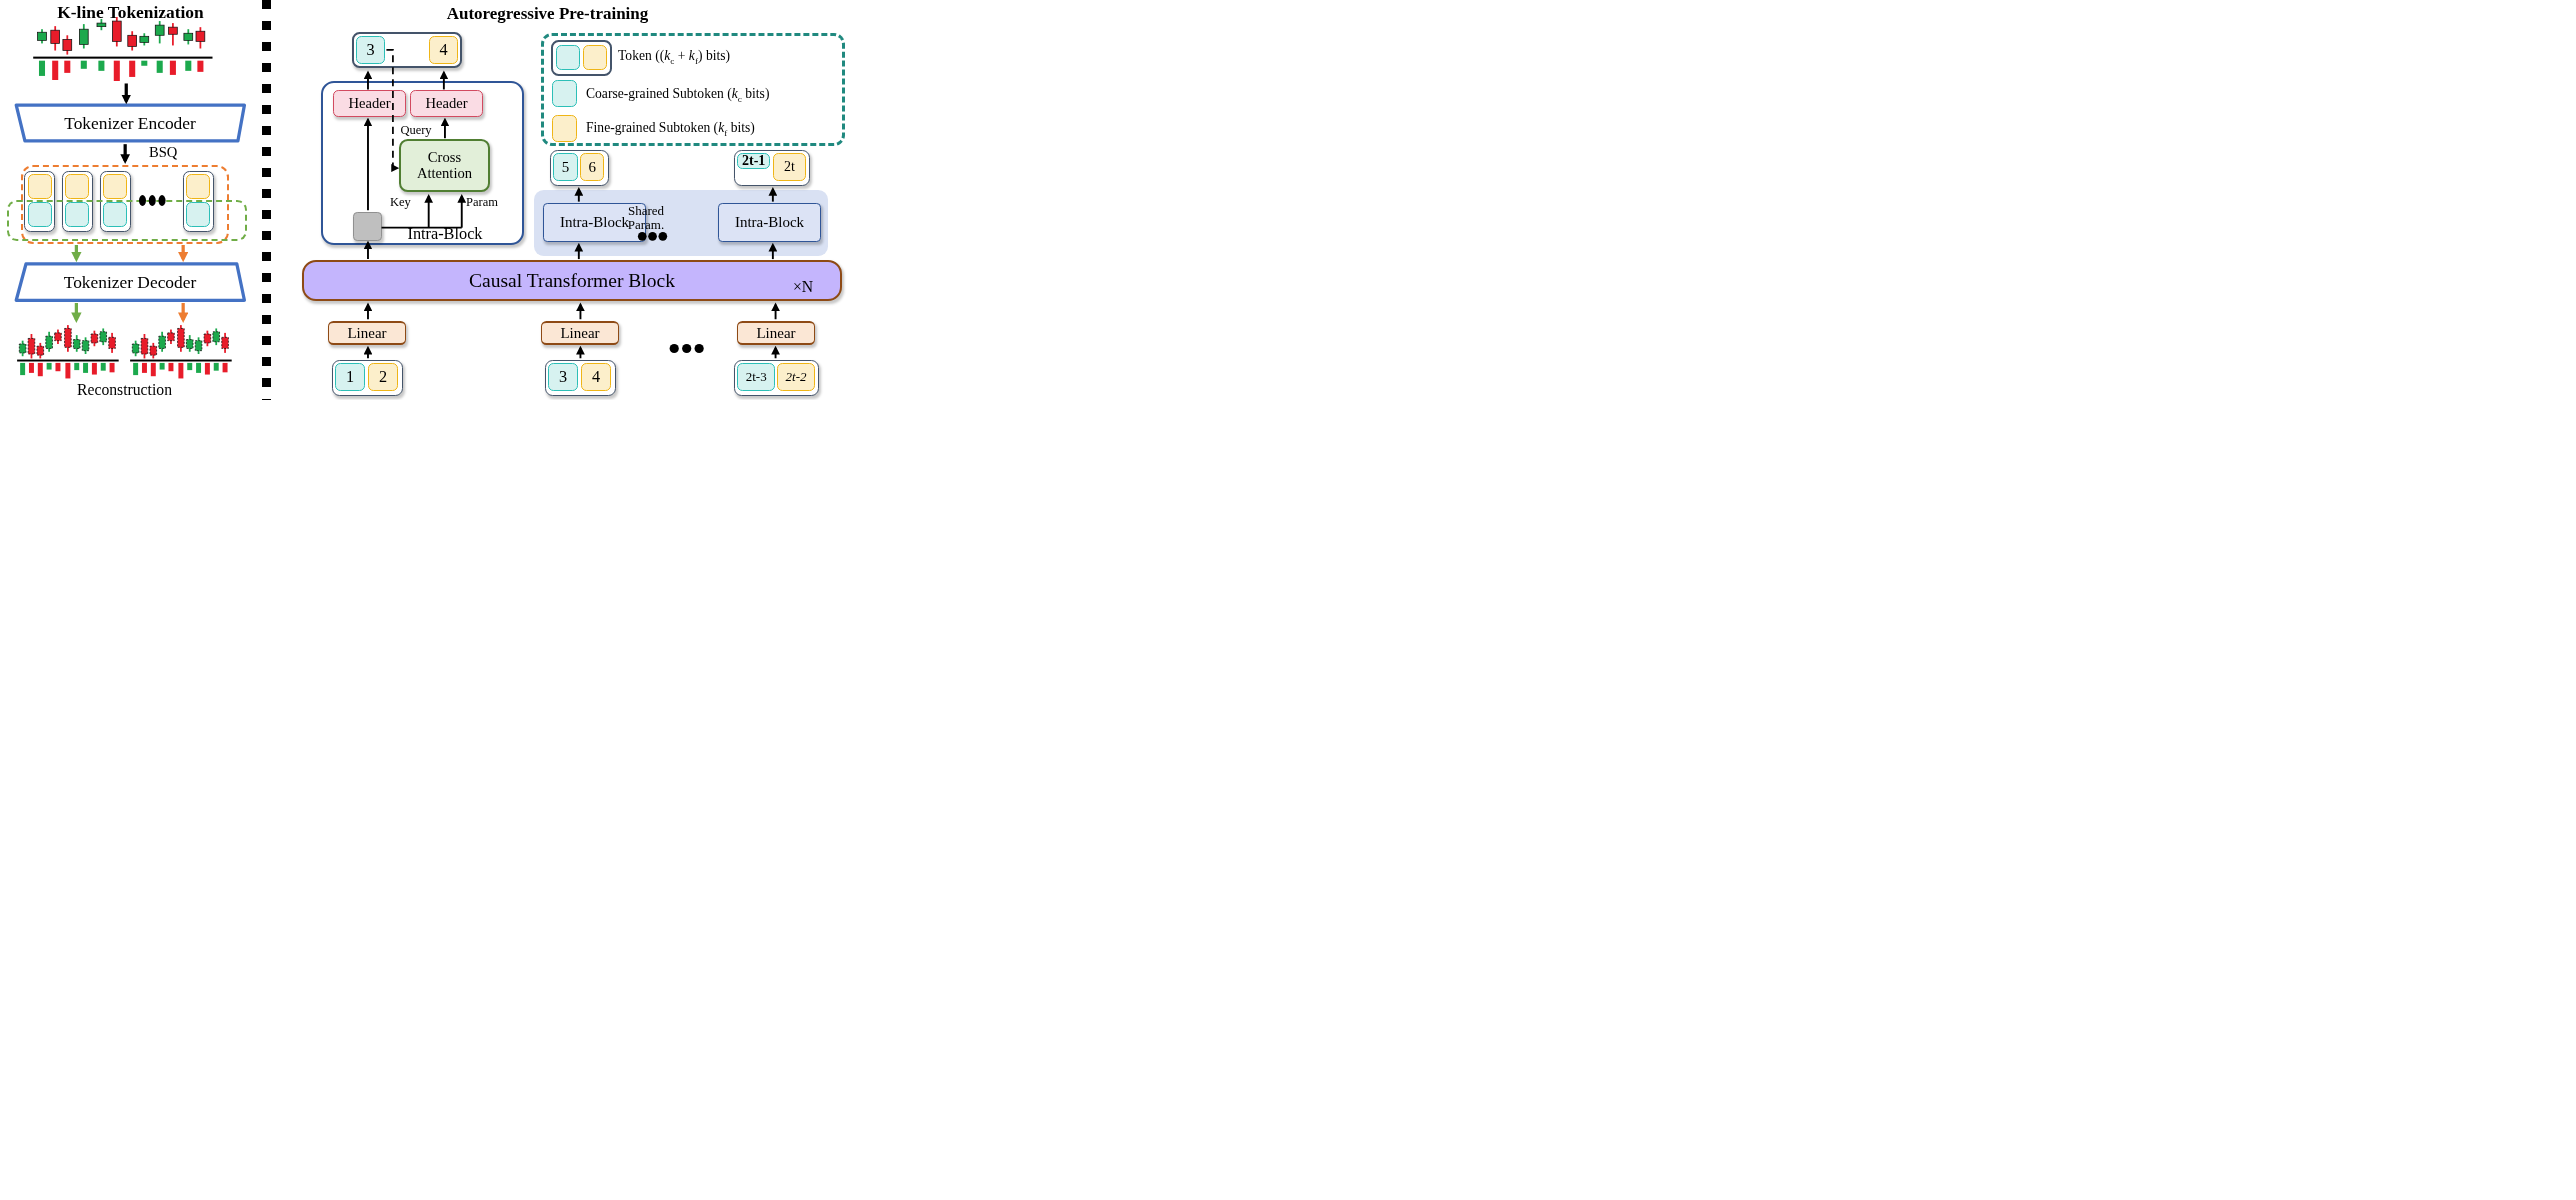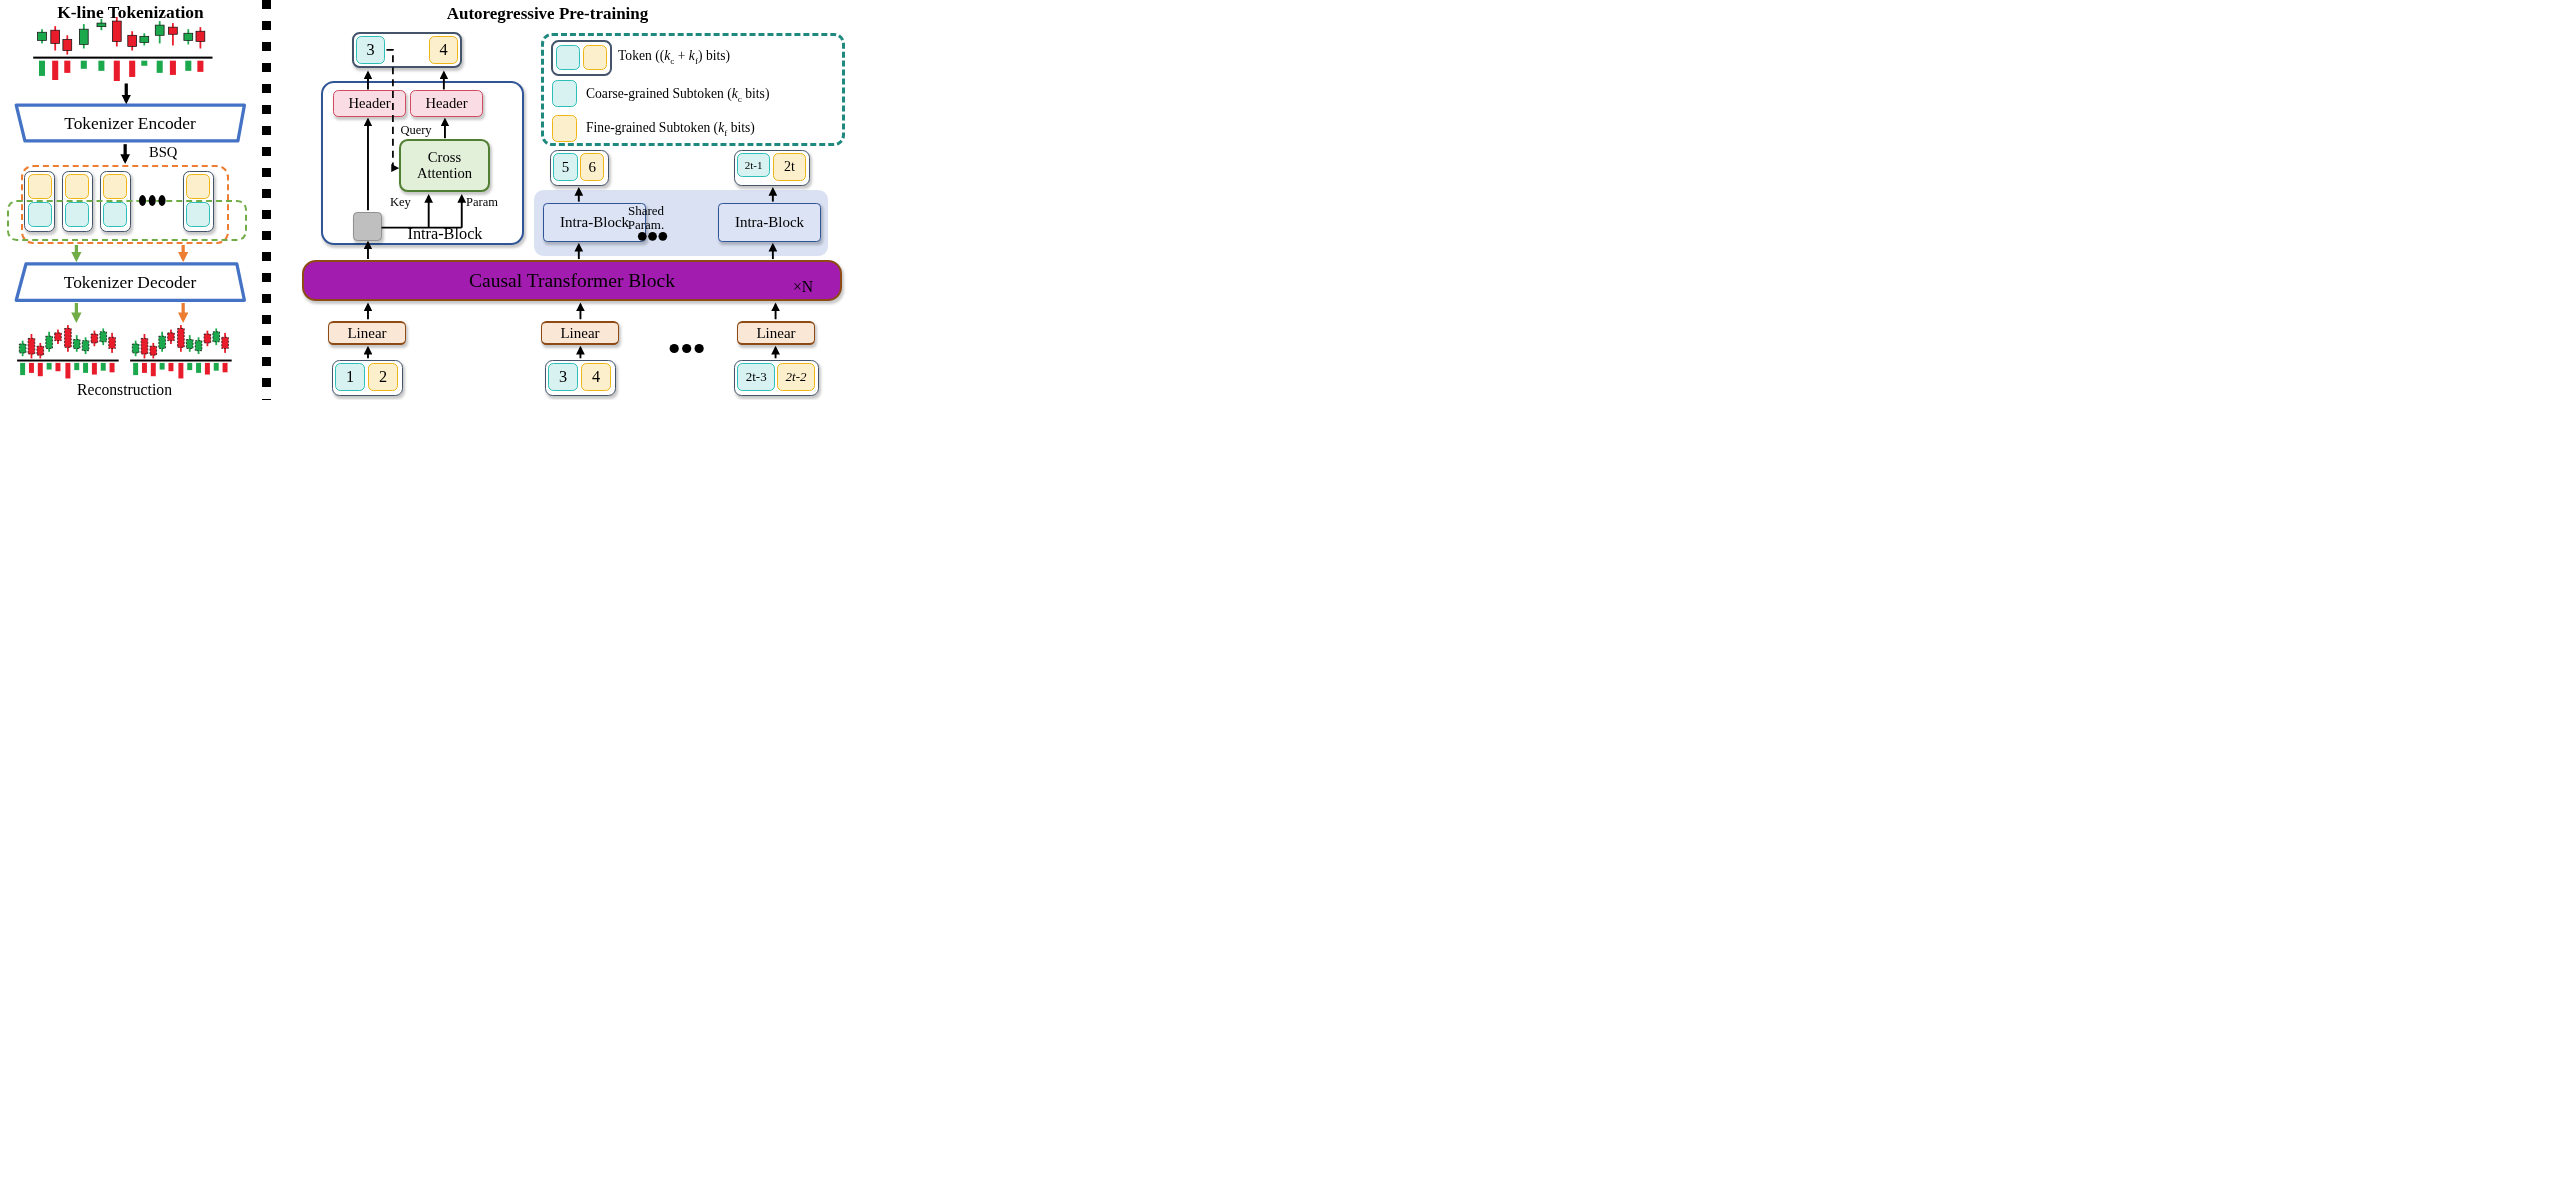--- a/index.html
+++ b/index.html
@@ -251,29 +251,29 @@
 
   <div class="box hpair shadow" style="left:550px;top:150px;width:59px;height:36px;z-index:2;">
     <div class="sq c ctr" style="left:2.2px;top:2.2px;width:24.4px;height:28px;font-size:15px;">
         <span>5</span>
       </div>
     <div class="sq f ctr" style="left:29px;top:2.2px;width:24.4px;height:28px;font-size:15px;">
         <span>6</span>
       </div>
   </div>
   <div class="box hpair shadow" style="left:734px;top:150px;width:76px;height:36px;z-index:2;">
-    <div class="sq c ctr" style="left:2.2px;top:2.2px;width:33px;height:24px;font-size:11px;">
+    <div class="sq c ctr" style="left:2.2px;top:2.2px;width:33px;height:16px;font-size:14px;font-weight:bold;">
         <span>2t-1</span>
       </div>
     <div class="sq f ctr" style="left:38px;top:2.2px;width:33px;height:28px;font-size:14px;">
         <span>2t</span>
       </div>
   </div>
 
-  <div class="box ctr shadow" style="left:302px;top:260px;width:540px;height:41px;background:#a21caf;border:2.7px solid var(--brown);border-radius:14px;z-index:2;font-size:19.5px;">
+  <div class="box ctr shadow" style="left:302px;top:260px;width:540px;height:41px;background:#c4b5fd;border:2.7px solid var(--brown);border-radius:14px;z-index:2;font-size:19.5px;">
     <span>Causal Transformer Block</span>
     </div>
   <div class="abs ctr" style="left:780px;top:278px;width:46px;height:17.4px;font-size:15.7px;z-index:6;">×N</div>
 
   <div class="box linear ctr shadow" style="left:328px;top:321px;width:78px;height:24px;">
     <span>Linear</span>
     </div>
   <div class="box linear ctr shadow" style="left:541px;top:321px;width:78px;height:24px;">
     <span>Linear</span>
     </div>

